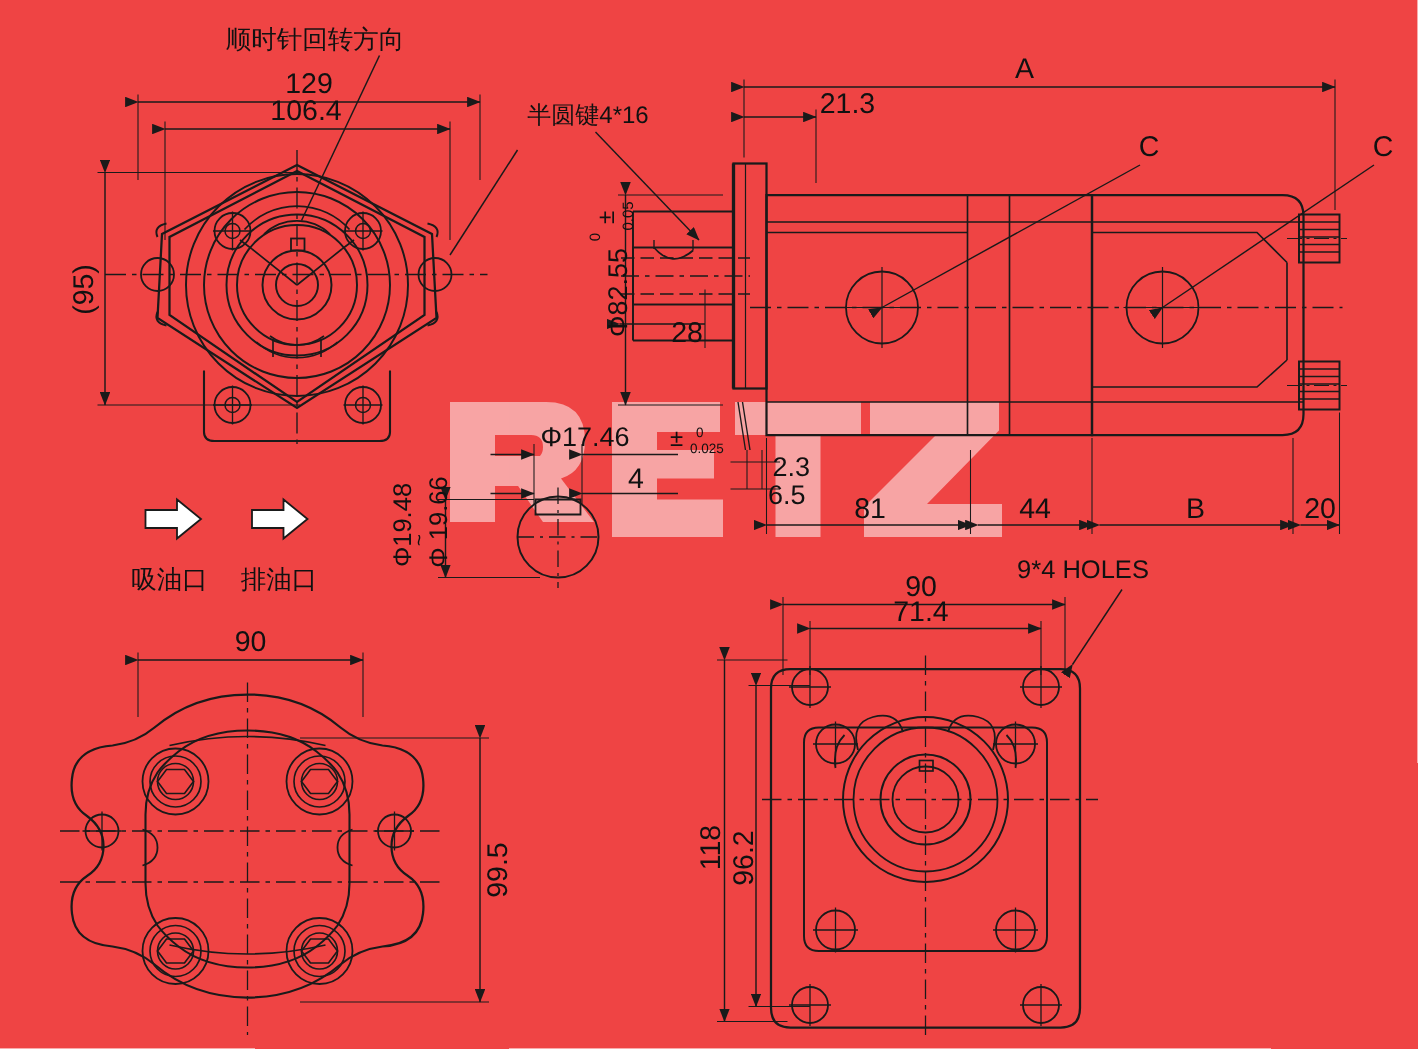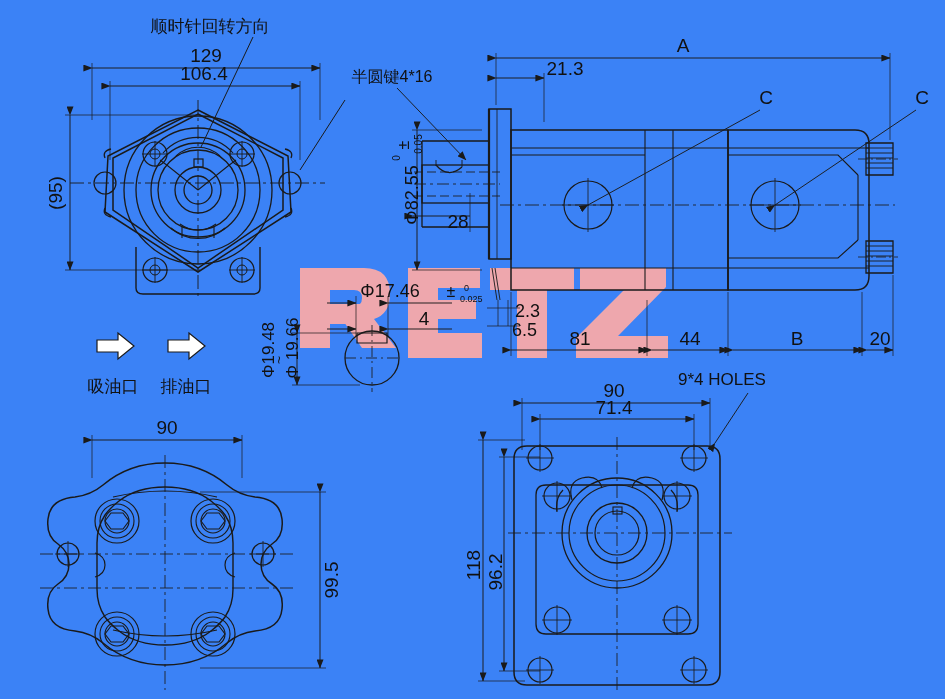--- a/index.html
+++ b/index.html
@@ -1,17 +1,17 @@
 <!DOCTYPE html>
 <html><head>
 <meta charset="utf-8">
 <style>
   html,body{margin:0;padding:0;background:#ffffff;}
   body{font-family:"Liberation Sans",sans-serif;}
-  #sheet{position:relative;width:945px;height:699px;background:#3b82f6;overflow:hidden;}
+  #sheet{position:relative;width:945px;height:699px;background:#ef4444;overflow:hidden;}
   #sheet svg{position:absolute;left:0;top:0;}
   .wm{position:absolute;left:0;top:0;pointer-events:none;}
 </style>
 </head>
 <body>
 
 <div id="sheet">
 
   <svg class="wm" width="945" height="699" viewBox="0 0 945 699">
     <g fill="#f8aaaa" opacity="0.95">

